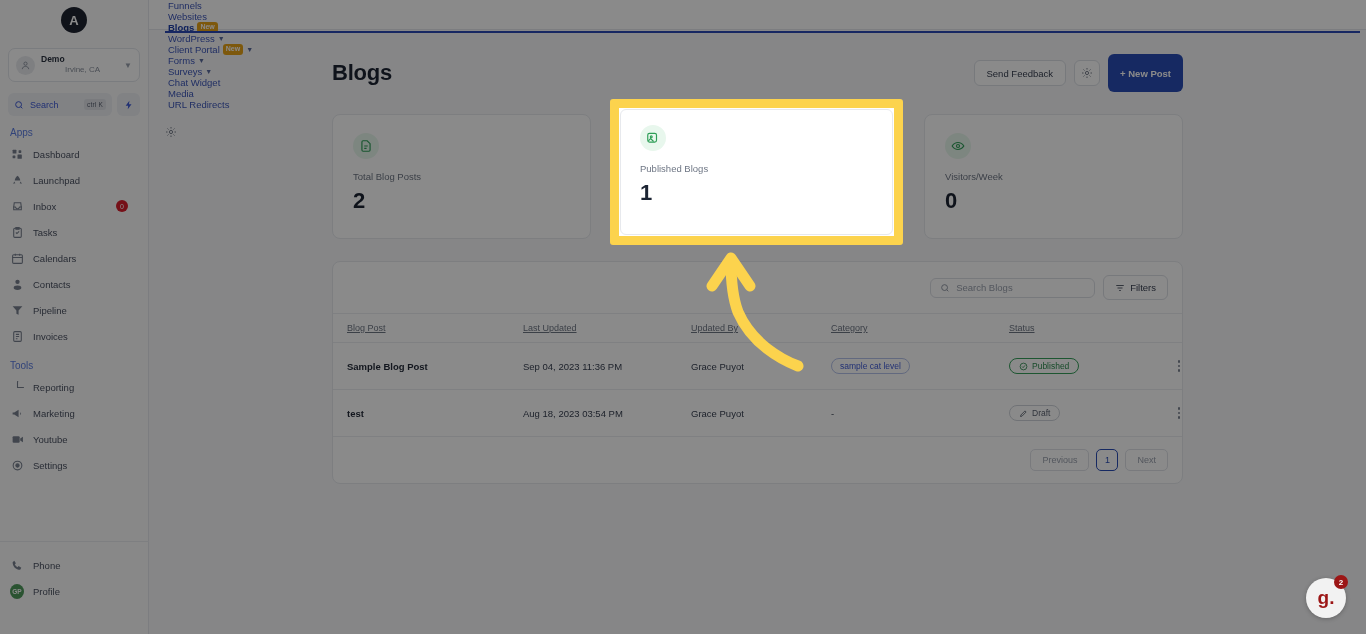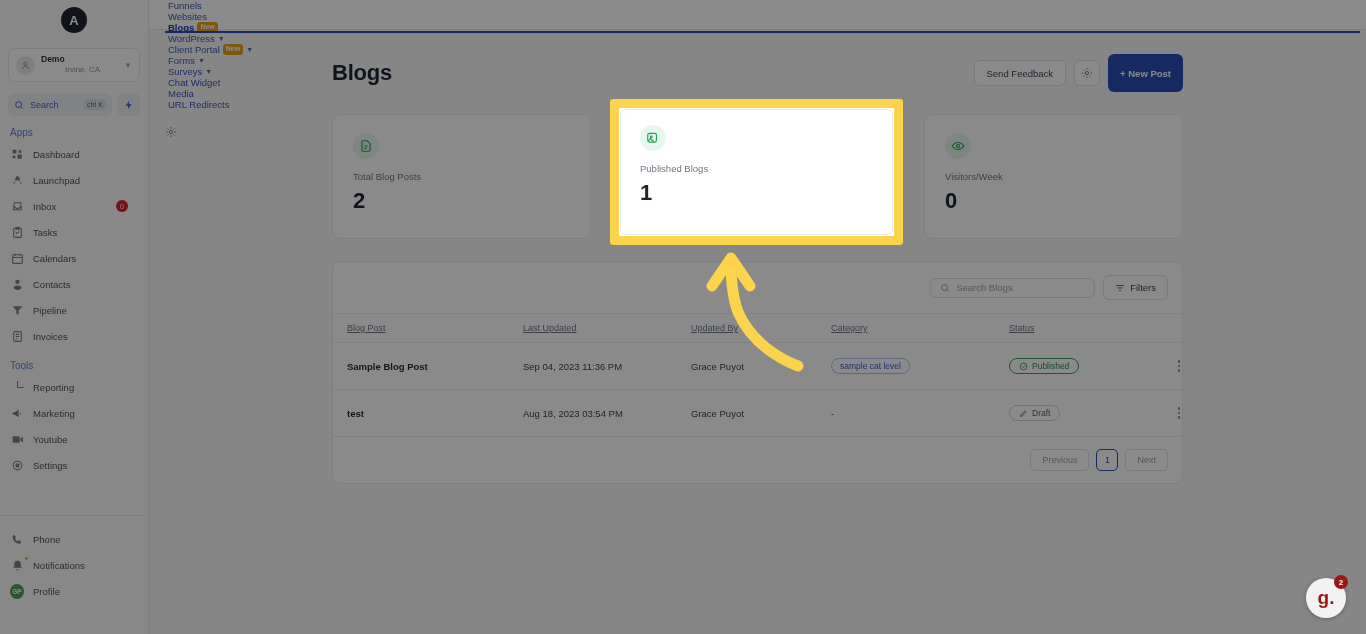--- a/index.html
+++ b/index.html
@@ -411,29 +411,20 @@
 
     <div class="sidebar-bottom">
       <div class="sb-divider"></div>
       <div class="nav-item">
         <span class="ico">
             <svg viewBox="0 0 24 24" fill="currentColor">
               <path d="M6 3l3 5-2 2a12 12 0 005 5l2-2 5 3-2 4c-8 0-14-6-14-14z"></path>
             </svg>
           </span>
         <span class="lbl">Phone</span>
-      </div>
-      <div class="nav-item">
-        <span class="ico">
-            <svg viewBox="0 0 24 24" fill="currentColor">
-              <path d="M12 3a6 6 0 00-6 6v4l-2 3h16l-2-3V9a6 6 0 00-6-6zM10 19a2 2 0 004 0z"></path>
-            </svg>
-            <span class="dot-badge"></span>
-          </span>
-        <span class="lbl">Notifications</span>
       </div>
       <div class="nav-item">
         <span class="ico">
           <span class="avatar-gp">GP</span>
         </span>
         <span class="lbl">Profile</span>
       </div>
     </div>
   </aside>
 

